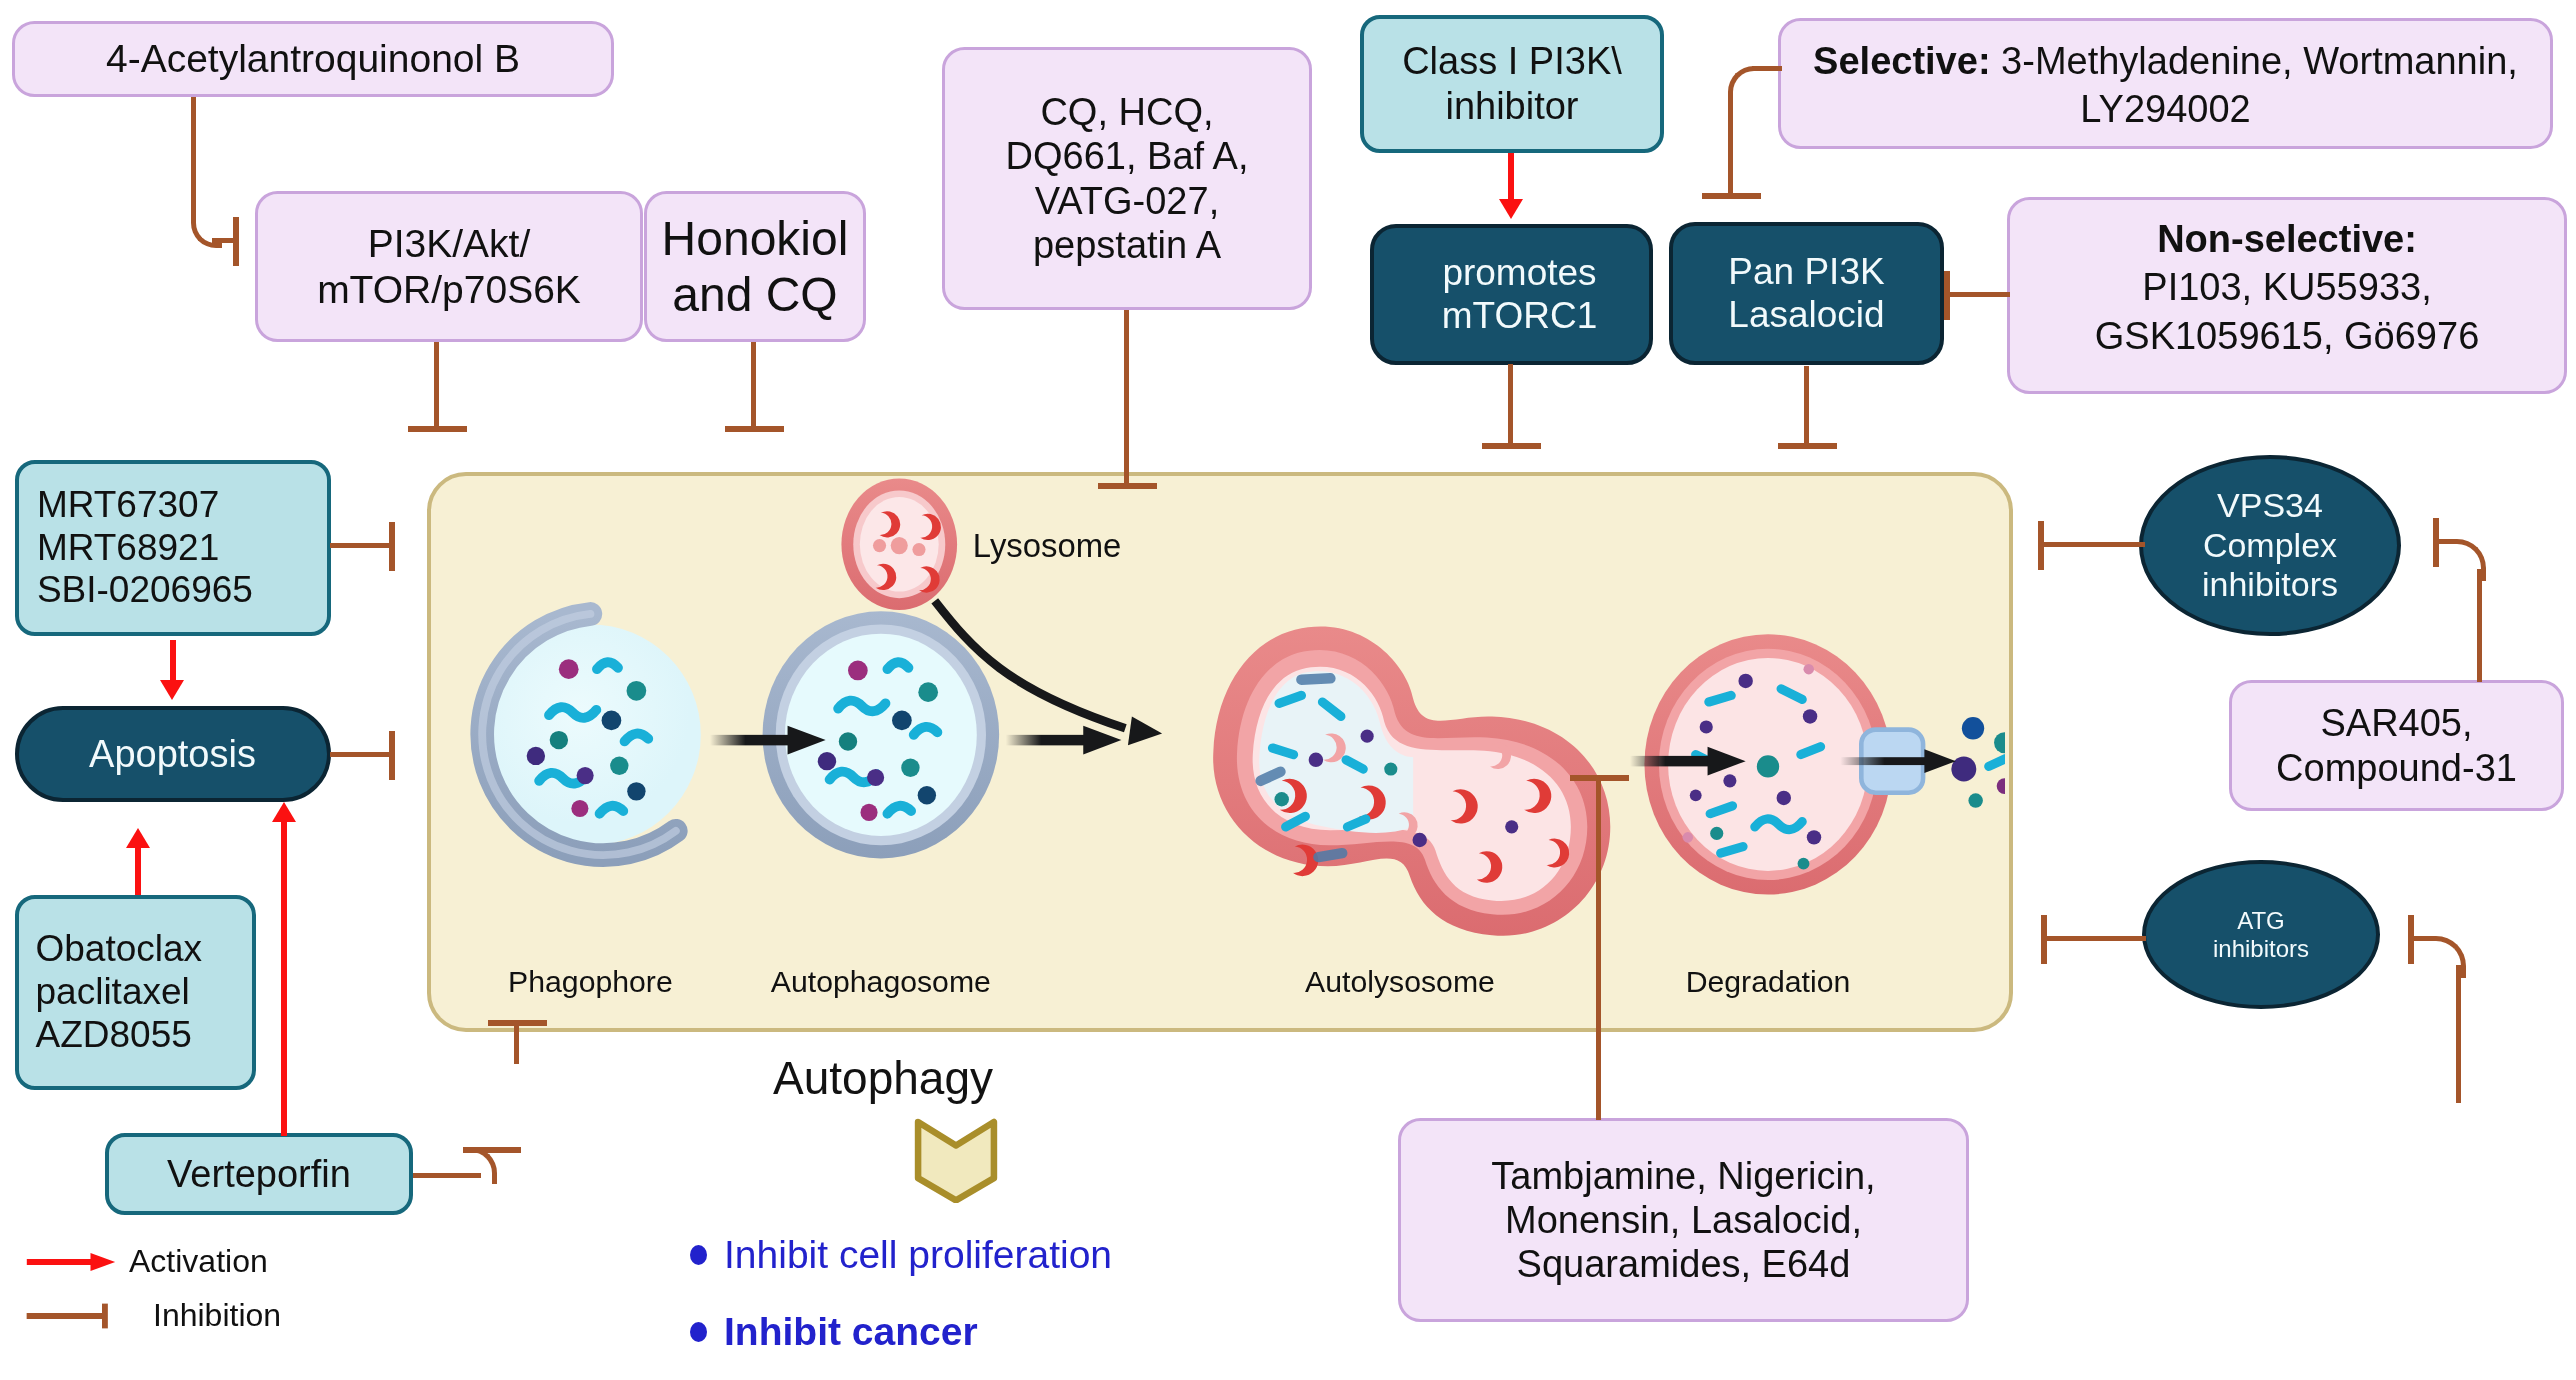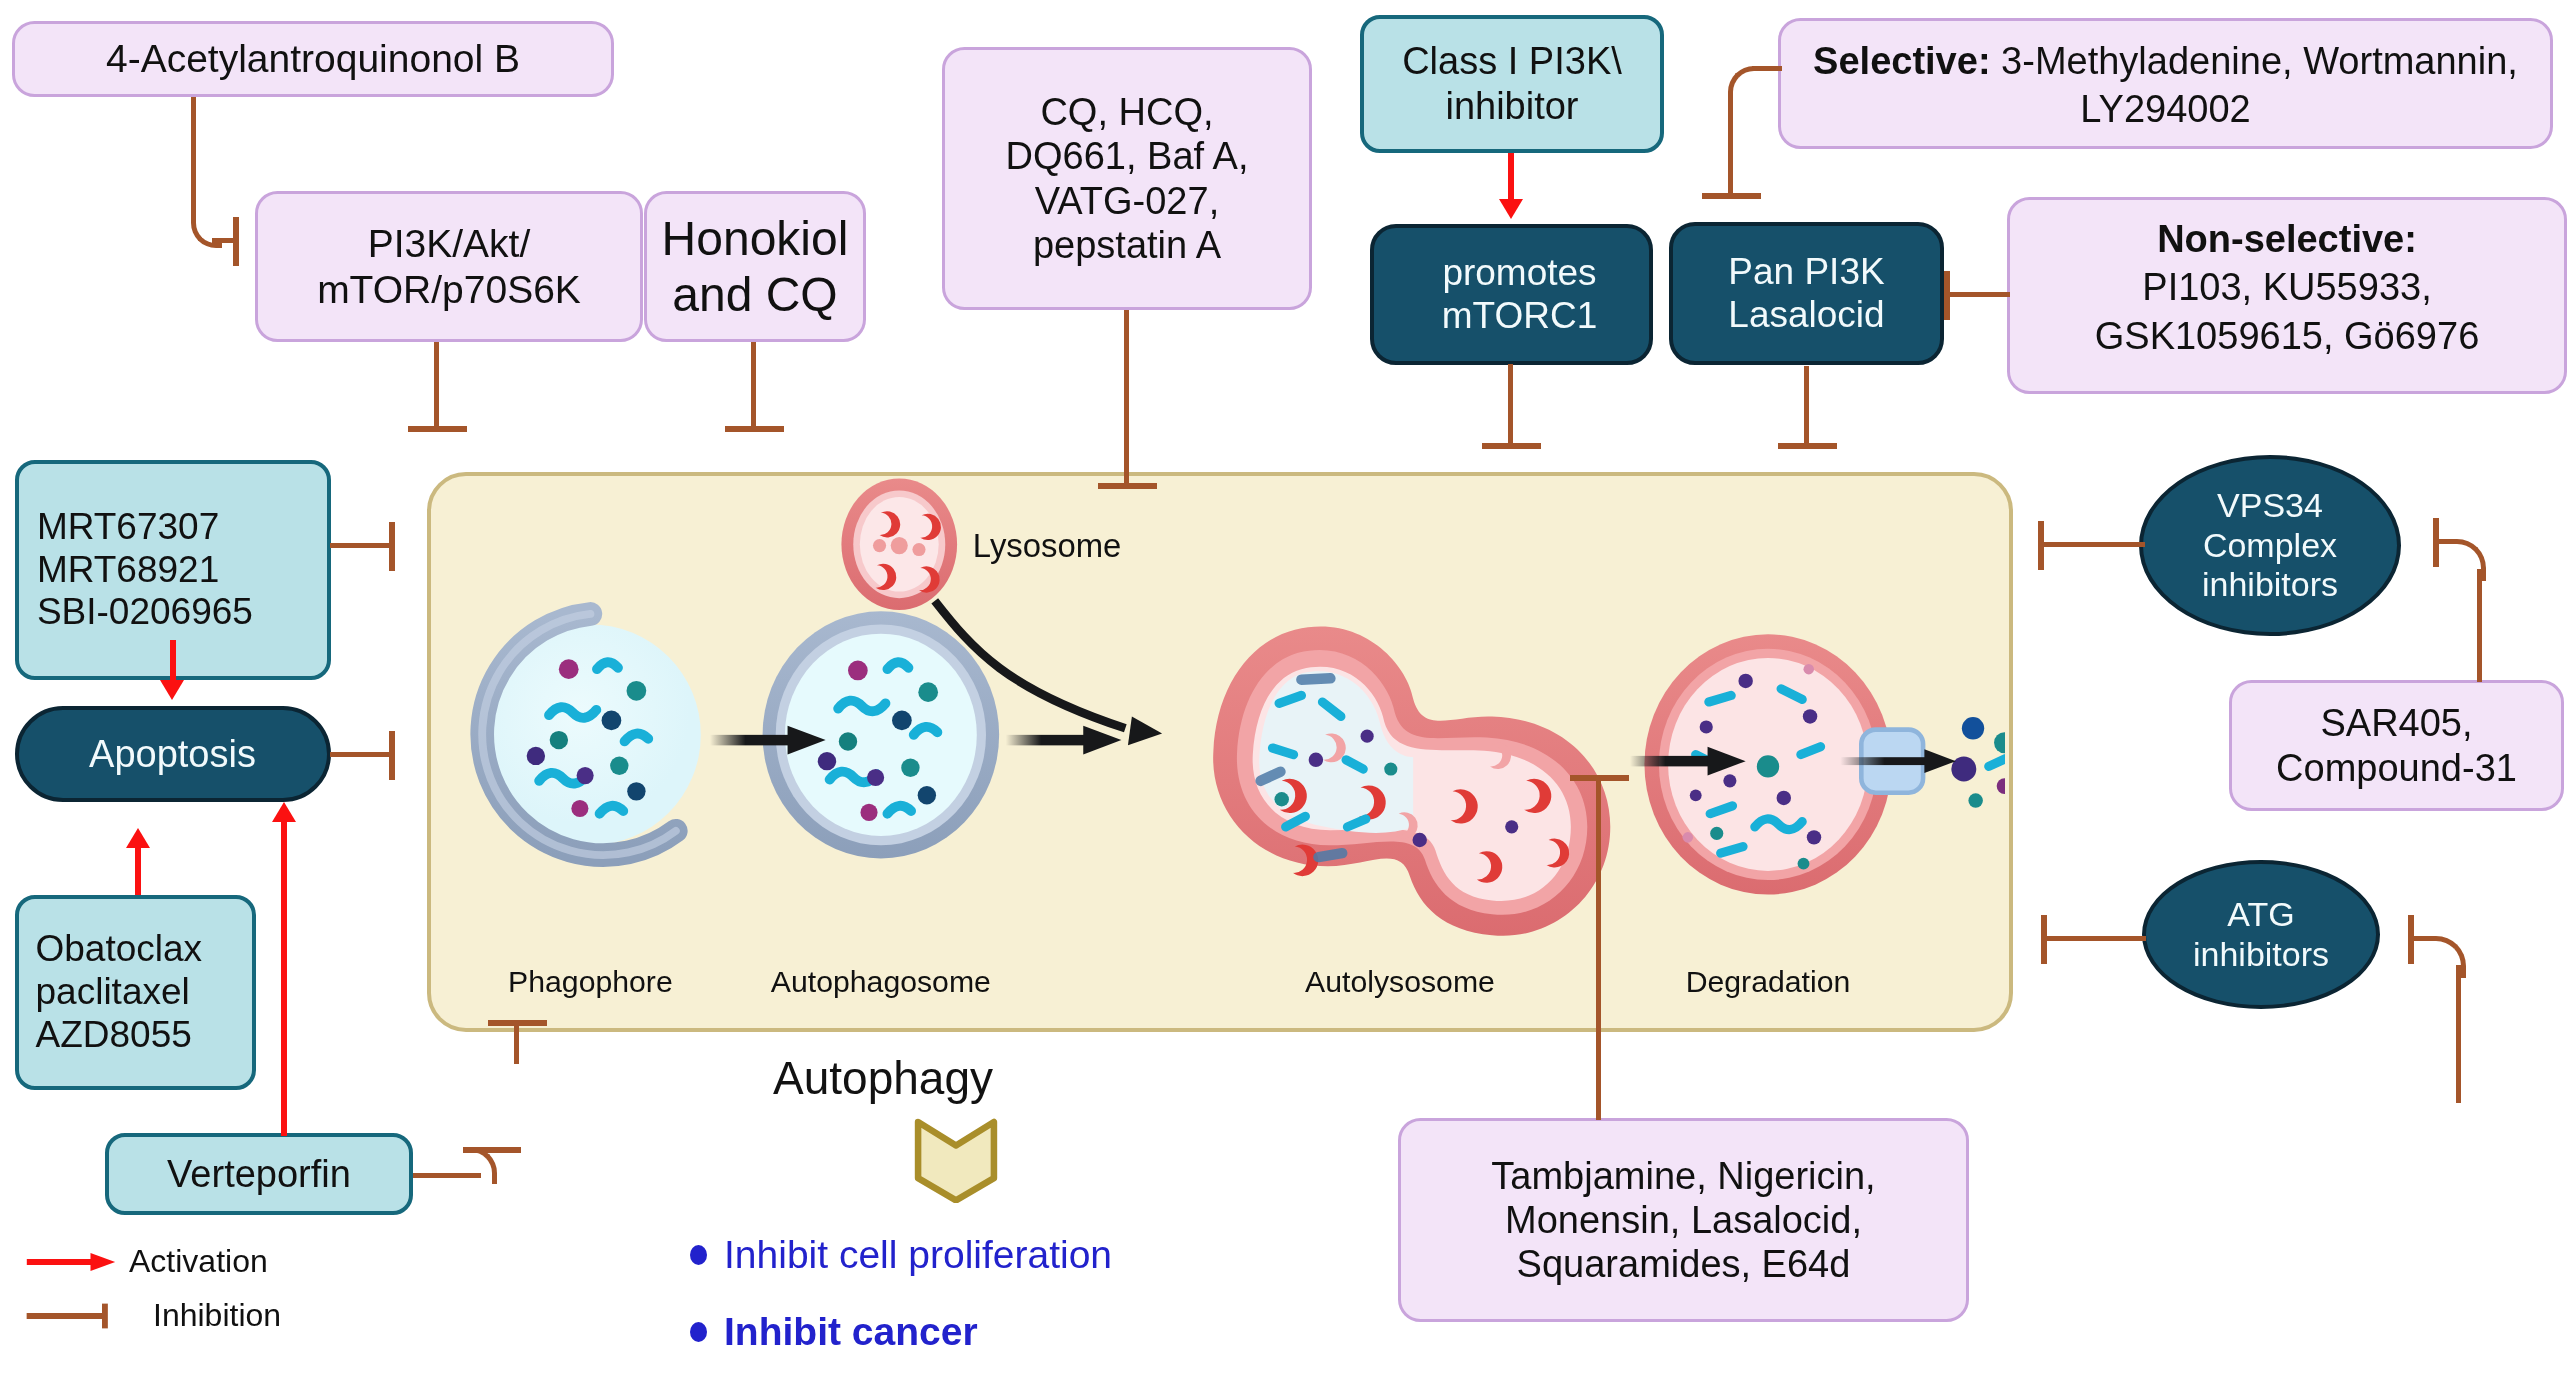--- a/index.html
+++ b/index.html
@@ -332,21 +332,21 @@
 
   <div class="node navy roundrect" style="left:1669px;top:222px;width:275px;height:143px;font-size:37px;white-space:pre-line;">Pan PI3K
 Lasalocid</div>
 
   <div class="node purple" style="left:1778px;top:18.4px;width:775px;height:131px;font-size:38px;line-height:1.25;
               display:block;padding:17px 25px;"><span class="bold">Selective:</span><span> 3-Methyladenine, Wortmannin, LY294002</span></div>
 
   <div class="node purple" style="left:2007px;top:197px;width:560px;height:197px;font-size:38px;line-height:1.28;
               display:block;padding:14.5px 22.4px;"><span class="bold">Non-selective:</span><br><span>PI103, KU55933, GSK1059615, Gö6976</span></div>
 
-  <div class="node cyan" style="left:14.5px;top:460px;width:316px;height:220px;font-size:37px;white-space:pre-line;
+  <div class="node cyan" style="left:14.5px;top:460px;width:316px;height:176px;font-size:37px;white-space:pre-line;
               text-align:left;justify-content:flex-start;padding-left:18.4px;">MRT67307
 MRT68921
 SBI-0206965</div>
 
   <div class="node navy pill" style="left:14.5px;top:706px;width:316px;height:96px;font-size:38px;">Apoptosis</div>
 
   <div class="node cyan" style="left:14.5px;top:895px;width:241px;height:195px;font-size:37px;white-space:pre-line;
               text-align:left;justify-content:flex-start;padding-left:17px;">Obatoclax
 paclitaxel
 AZD8055</div>
@@ -354,21 +354,21 @@
   <div class="node cyan" style="left:105px;top:1133px;width:308px;height:82px;font-size:38px;">Verteporfin</div>
 
 
   <div class="node navy ellipse" style="left:2139px;top:455px;width:262px;height:181px;font-size:34px;white-space:pre-line;">VPS34
 Complex
 inhibitors</div>
 
   <div class="node purple" style="left:2229px;top:680px;width:335px;height:131px;font-size:38px;white-space:pre-line;">SAR405,
 Compound-31</div>
 
-  <div class="node navy ellipse" style="left:2142px;top:860px;width:238px;height:149px;font-size:34px;white-space:pre-line;">ATG
+  <div class="node navy ellipse" style="left:2142px;top:860px;width:238px;height:149px;font-size:24px;white-space:pre-line;">ATG
 inhibitors</div>
 
 
   <div class="node purple" style="left:1398px;top:1118px;width:571px;height:204px;font-size:38px;white-space:pre-line;">Tambjamine, Nigericin,
 Monensin, Lasalocid,
 Squaramides, E64d</div>
 
   <div class="conn conn-v" style="left:191px;top:97px;width:5.3px;height:117px;"></div>
   <div class="elbow" style="left:191px;top:197px;width:26px;height:46px;border-top:none;border-right:none;
               border-bottom-left-radius:25px;border-width:5.3px;"></div>

